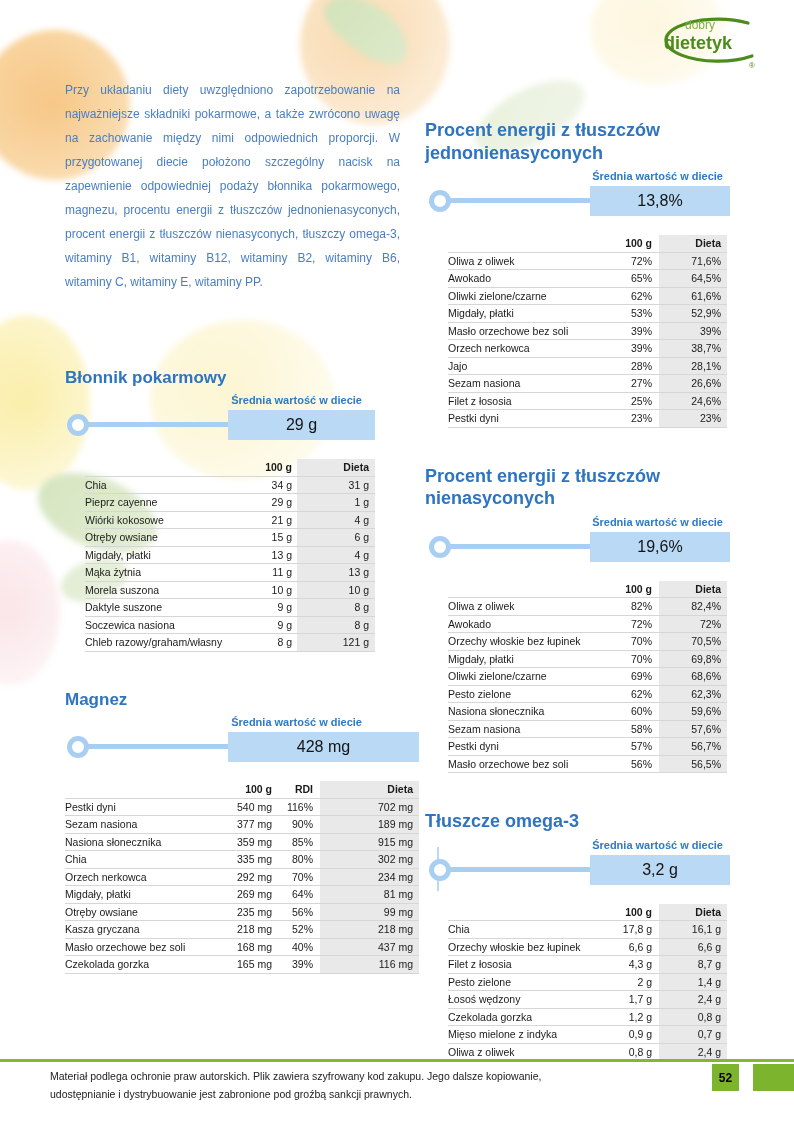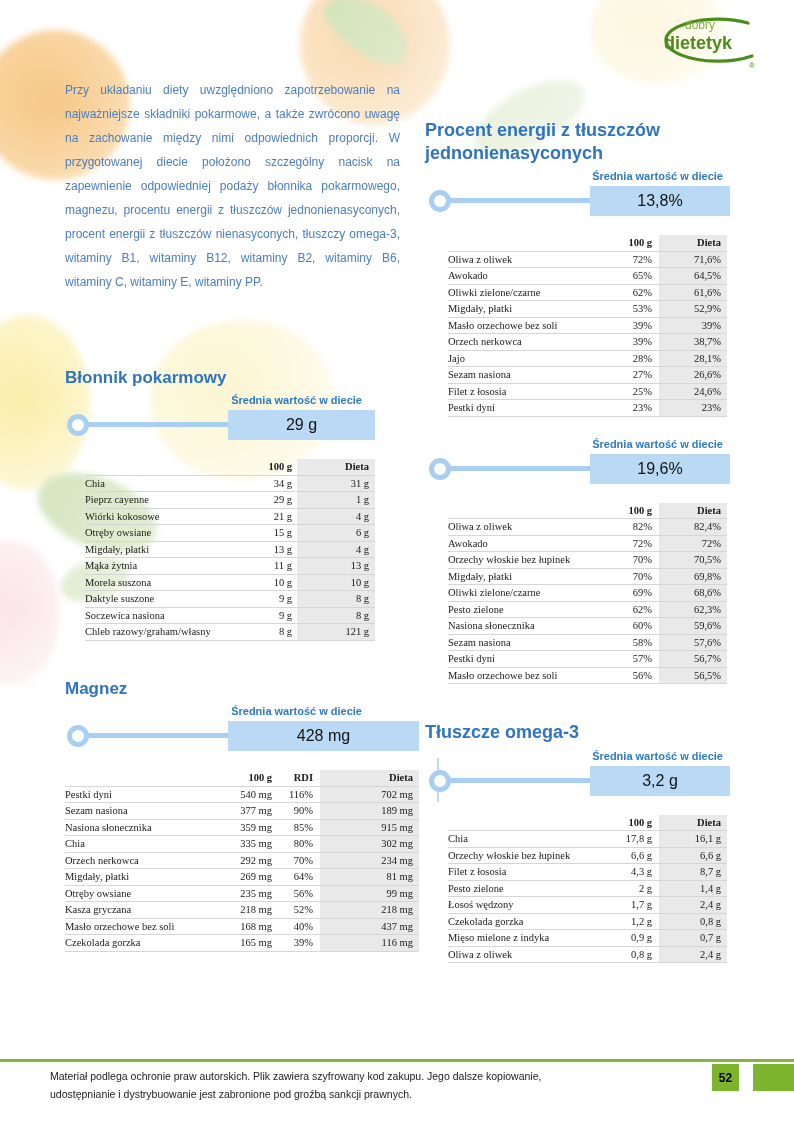--- a/index.html
+++ b/index.html
@@ -34,21 +34,21 @@
            align-items:center;justify-content:center;font-size:16px;color:#141414;}
   .w-b1 .avg-line{width:147px;} .w-b1 .avg-bar{left:163px;width:147px;}
   .w-mg .avg-line{width:147px;} .w-mg .avg-bar{left:163px;width:191px;}
   .w-r  .avg-line{width:149px;} .w-r  .avg-bar{left:165px;width:140px;}
   .avg-tick{position:absolute;left:12px;top:-8px;width:2px;height:44px;background:#bcd8f2;}
   
   .table{margin-top:19px;border-bottom:1px solid #d6d6d6;font-size:10.5px;}
   .t-b1{margin-left:20px;width:290px;}
   .t-mg{width:354px;}
   .t-r{margin-left:23px;width:279px;}
-  .trow{display:grid;align-items:end;min-height:15.5px;font-family:Liberation Serif, serif;}
+  .trow{display:grid;align-items:end;min-height:15.5px;}
   .trow + .trow{border-top:1px solid #d6d6d6;}
   .thead{border-top:none !important;font-weight:bold;}
   .t-b1 .trow{grid-template-columns:1fr 65px 83px;}
   .t-mg .trow{grid-template-columns:1fr 60px 41px 106px;}
   .t-r  .trow{grid-template-columns:1fr 60px 75px;}
   .cell{padding:2px 0 2.5px 0;}
   .cell.name{padding-right:4px;}
   .cell.val{text-align:right;}
   .cell.shade{background:linear-gradient(to right,transparent 7px,#e9e9e9 7px);padding-right:6px;}
   .t-b1 .cell.shade{background:linear-gradient(to right,transparent 5px,#e9e9e9 5px);}
@@ -314,20 +314,21 @@
             </div>
             <div class="trow">
               <div class="cell name">Pestki dyni</div>
               <div class="cell val">23%</div>
               <div class="cell val shade">23%</div>
             </div>
           </div>
       </div>
 
       <div class="sec">
+        <div class="sec-title">Procent energii z tłuszczów nienasyconych</div>
         <div class="avg-label">Średnia wartość w diecie</div>
         <div class="avg w-r">
           <span class="avg-line"></span>
           <span class="avg-ring"></span>
           <div class="avg-bar">
             <span>19,6%</span>
           </div>
         </div>
         <div class="table t-r">
             <div class="trow thead">

